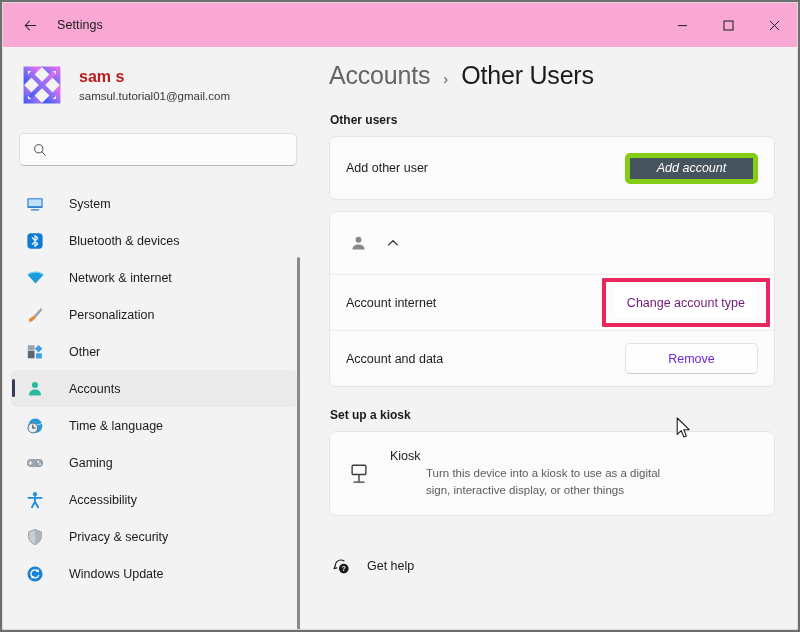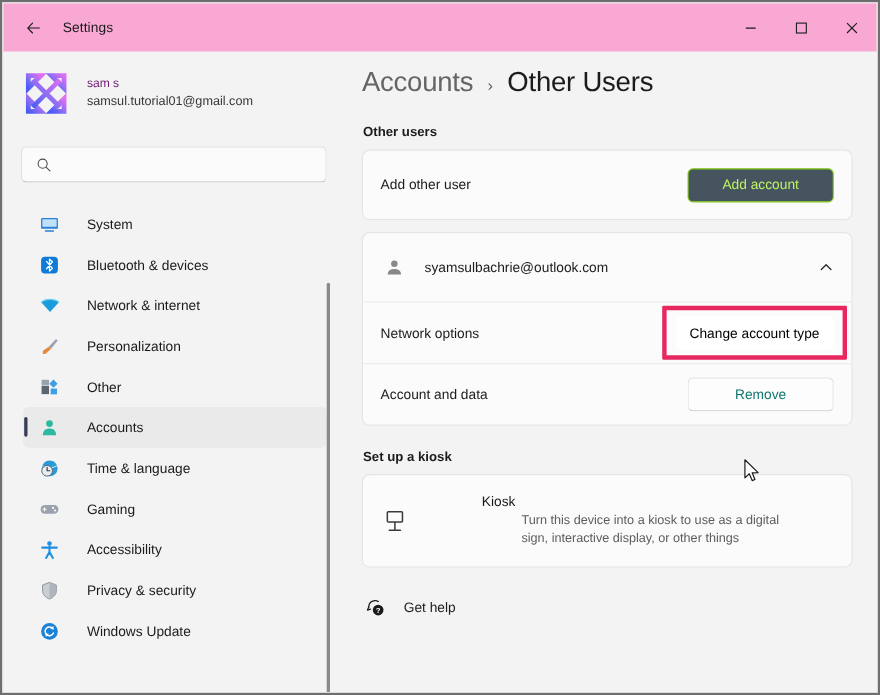--- a/index.html
+++ b/index.html
@@ -65,23 +65,23 @@
     padding: 14px 0 0 18px;
     height: 62px;
   }
   #avatar {
     width: 42px; height: 42px;
     flex: 0 0 42px;
     display: block;
   }
   #profile-text { margin-left: 16px; line-height: 1.35; }
   #profile-name {
-    font-size: 11px;
-    font-weight: normal;
-    color: #701a75;
+    font-size: 16px;
+    font-weight: bold;
+    color: #b91c1c;
   }
   #profile-mail {
     font-size: 11.5px;
     color: #373737;
     margin-top: 1px;
   }
 
   #searchwrap {
     margin: 24px 14px 0 16px;
     height: 33px;
@@ -99,21 +99,21 @@
     outline: none;
     background: transparent;
     font-family: "Liberation Sans", sans-serif;
     font-size: 12.5px;
     color: #1b1b1b;
   }
   #search-input::placeholder { color: #5e5e5e; opacity: 1; }
 
   #navlist {
     margin-top: 19px;
-    padding: 0 14px 0 18px;
+    padding: 0 14px 0 8px;
     height: 430px;
     overflow: hidden;
     position: relative;
   }
   .nav-item {
     position: relative;
     height: 37px;
     display: flex;
     align-items: center;
     border-radius: 5px;
@@ -214,29 +214,30 @@
     font-size: 12.5px;
     border-radius: 5px;
     cursor: default;
     display: flex;
     align-items: center;
     justify-content: center;
     white-space: nowrap;
   }
   .btn-accent {
     background: #45545f;
-    color: #bef264;
-    border: 1px solid #84cc16;
+    color: #ffffff;
+    border: 5px solid #84cc16;
     height: 31px;
     min-width: 133px;
     padding: 0 12px;
+    font-style: italic;
   }
   .btn-default {
     background: #fdfdfd;
-    color: #0f766e;
+    color: #6d28d9;
     border: 1px solid #e1e1e1;
     border-bottom-color: #cfcfcf;
     height: 31px;
     min-width: 133px;
     padding: 0 8px;
   }
 
   
   .highlight-wrap {
     position: relative;
@@ -247,32 +248,31 @@
     position: absolute;
     left: -12px; top: -9px;
     right: -12px; bottom: -9px;
     border: 4px solid #e8275f;
     border-radius: 1px;
     pointer-events: none;
   }
   .hl-btn {
     background: #ffffff;
     border: 1px solid #ffffff;
-    color: #000000;
+    color: #701a75;
     height: 31px;
     min-width: 133px;
     padding: 0 12px;
   }
 
   
   #kiosk-row {
     display: flex;
     align-items: center;
     padding: 17px 16px;
-    gap: 48px;
   }
   #kiosk-icon {
     width: 26px; height: 26px;
     flex: 0 0 26px;
     margin-right: 18px;
     display: flex; align-items: center; justify-content: center;
   }
   #kiosk-text { flex: 1; padding-right: 12px; }
   #kiosk-title {
     font-size: 12.5px;
@@ -283,21 +283,21 @@
     font-size: 11.5px;
     color: #5c5c5c;
     line-height: 1.45;
     max-width: 238px;
     margin-left: 36px;
   }
 
   #gethelp {
     display: flex;
     align-items: center;
-    margin-top: 26px;
+    margin-top: 40px;
     padding-left: 2px;
     cursor: default;
     width: max-content;
   }
   #gethelp-icon {
     width: 20px; height: 20px;
     flex: 0 0 20px;
     display: flex; align-items: center; justify-content: center;
     margin-right: 16px;
   }
@@ -511,28 +511,27 @@
 
     <div class="card" style="margin-top:11px;">
 
       <div class="card-row" style="min-height:62px;">
         <div class="row-icon">
           <svg width="19" height="19" viewBox="0 0 20 20">
             <circle cx="10" cy="6" r="3.1" fill="#888888"></circle>
             <path d="M3.6 16.4 C3.6 12.6 6.5 11 10 11 C13.5 11 16.4 12.6 16.4 16.4 Z" fill="#888888"></path>
           </svg>
         </div>
-        <div class="row-label">syamsulbachrie@outlook.com</div>
         <svg width="14" height="14" viewBox="0 0 16 16">
           <path d="M3 10.2 L8 5.4 L13 10.2" fill="none" stroke="#2a2a2a" stroke-width="1.4" stroke-linecap="round" stroke-linejoin="round"></path>
         </svg>
       </div>
 
       <div class="card-row row-sep" style="min-height:56px;">
-        <div class="row-label">Network options</div>
+        <div class="row-label">Account internet</div>
         <div class="highlight-wrap">
           <div class="btn hl-btn">Change account type</div>
         </div>
       </div>
 
       <div class="card-row row-sep" style="min-height:56px;justify-content:flex-end;">
         <div class="row-label">Account and data</div>
         <div class="btn btn-default">Remove</div>
       </div>
     </div>

